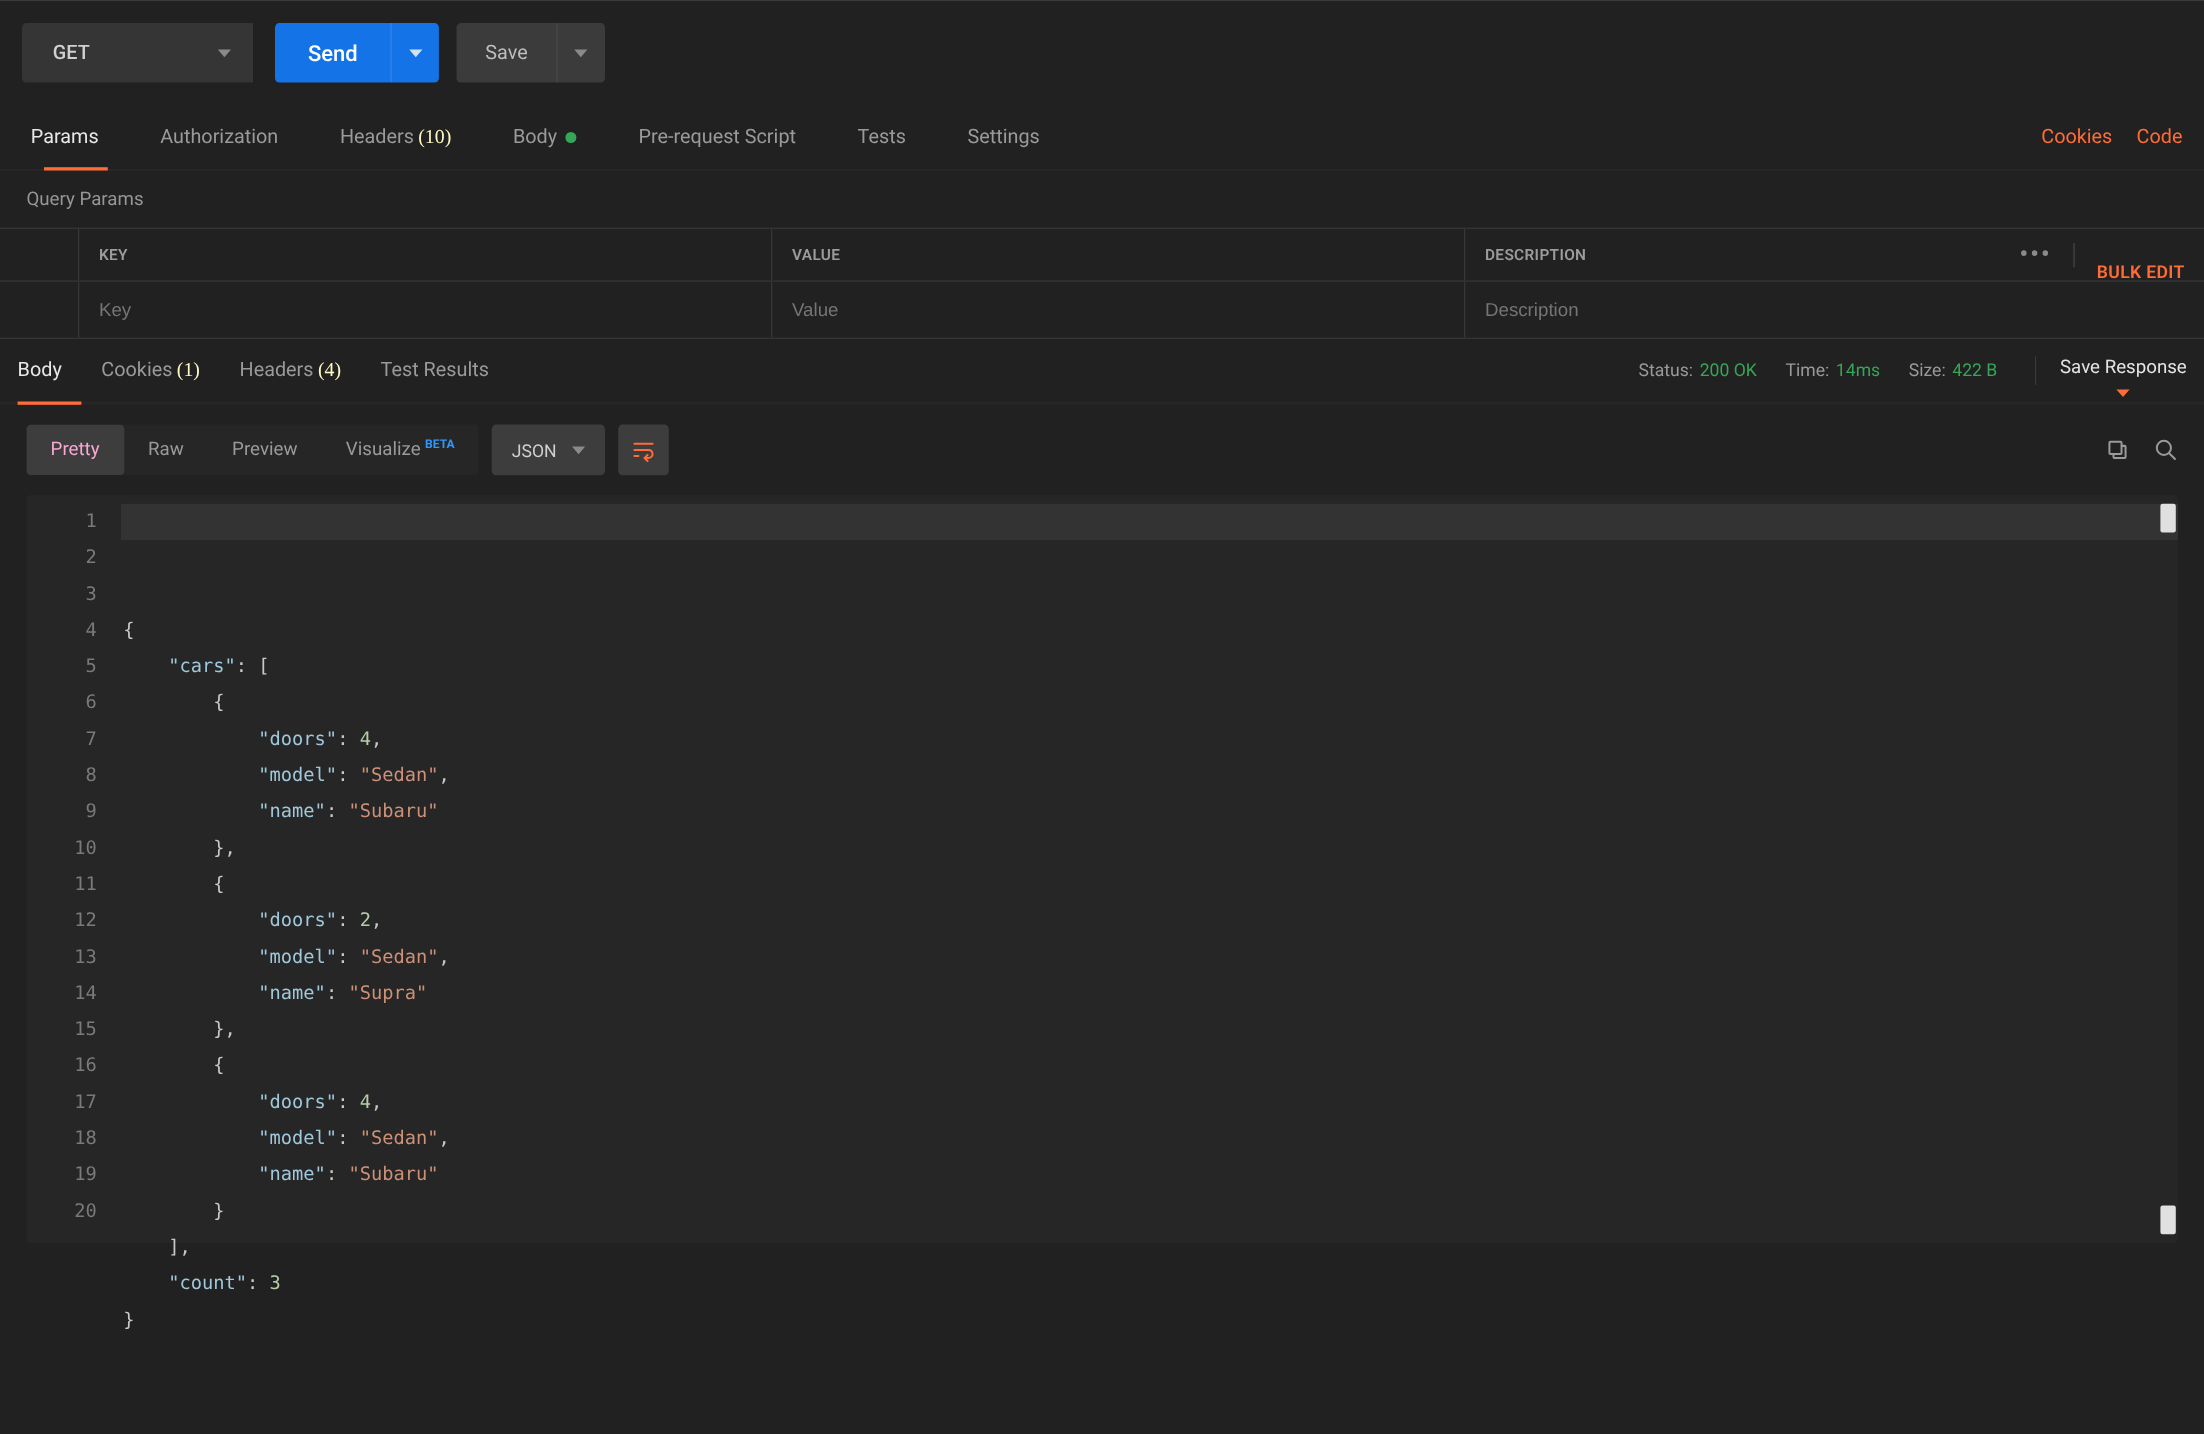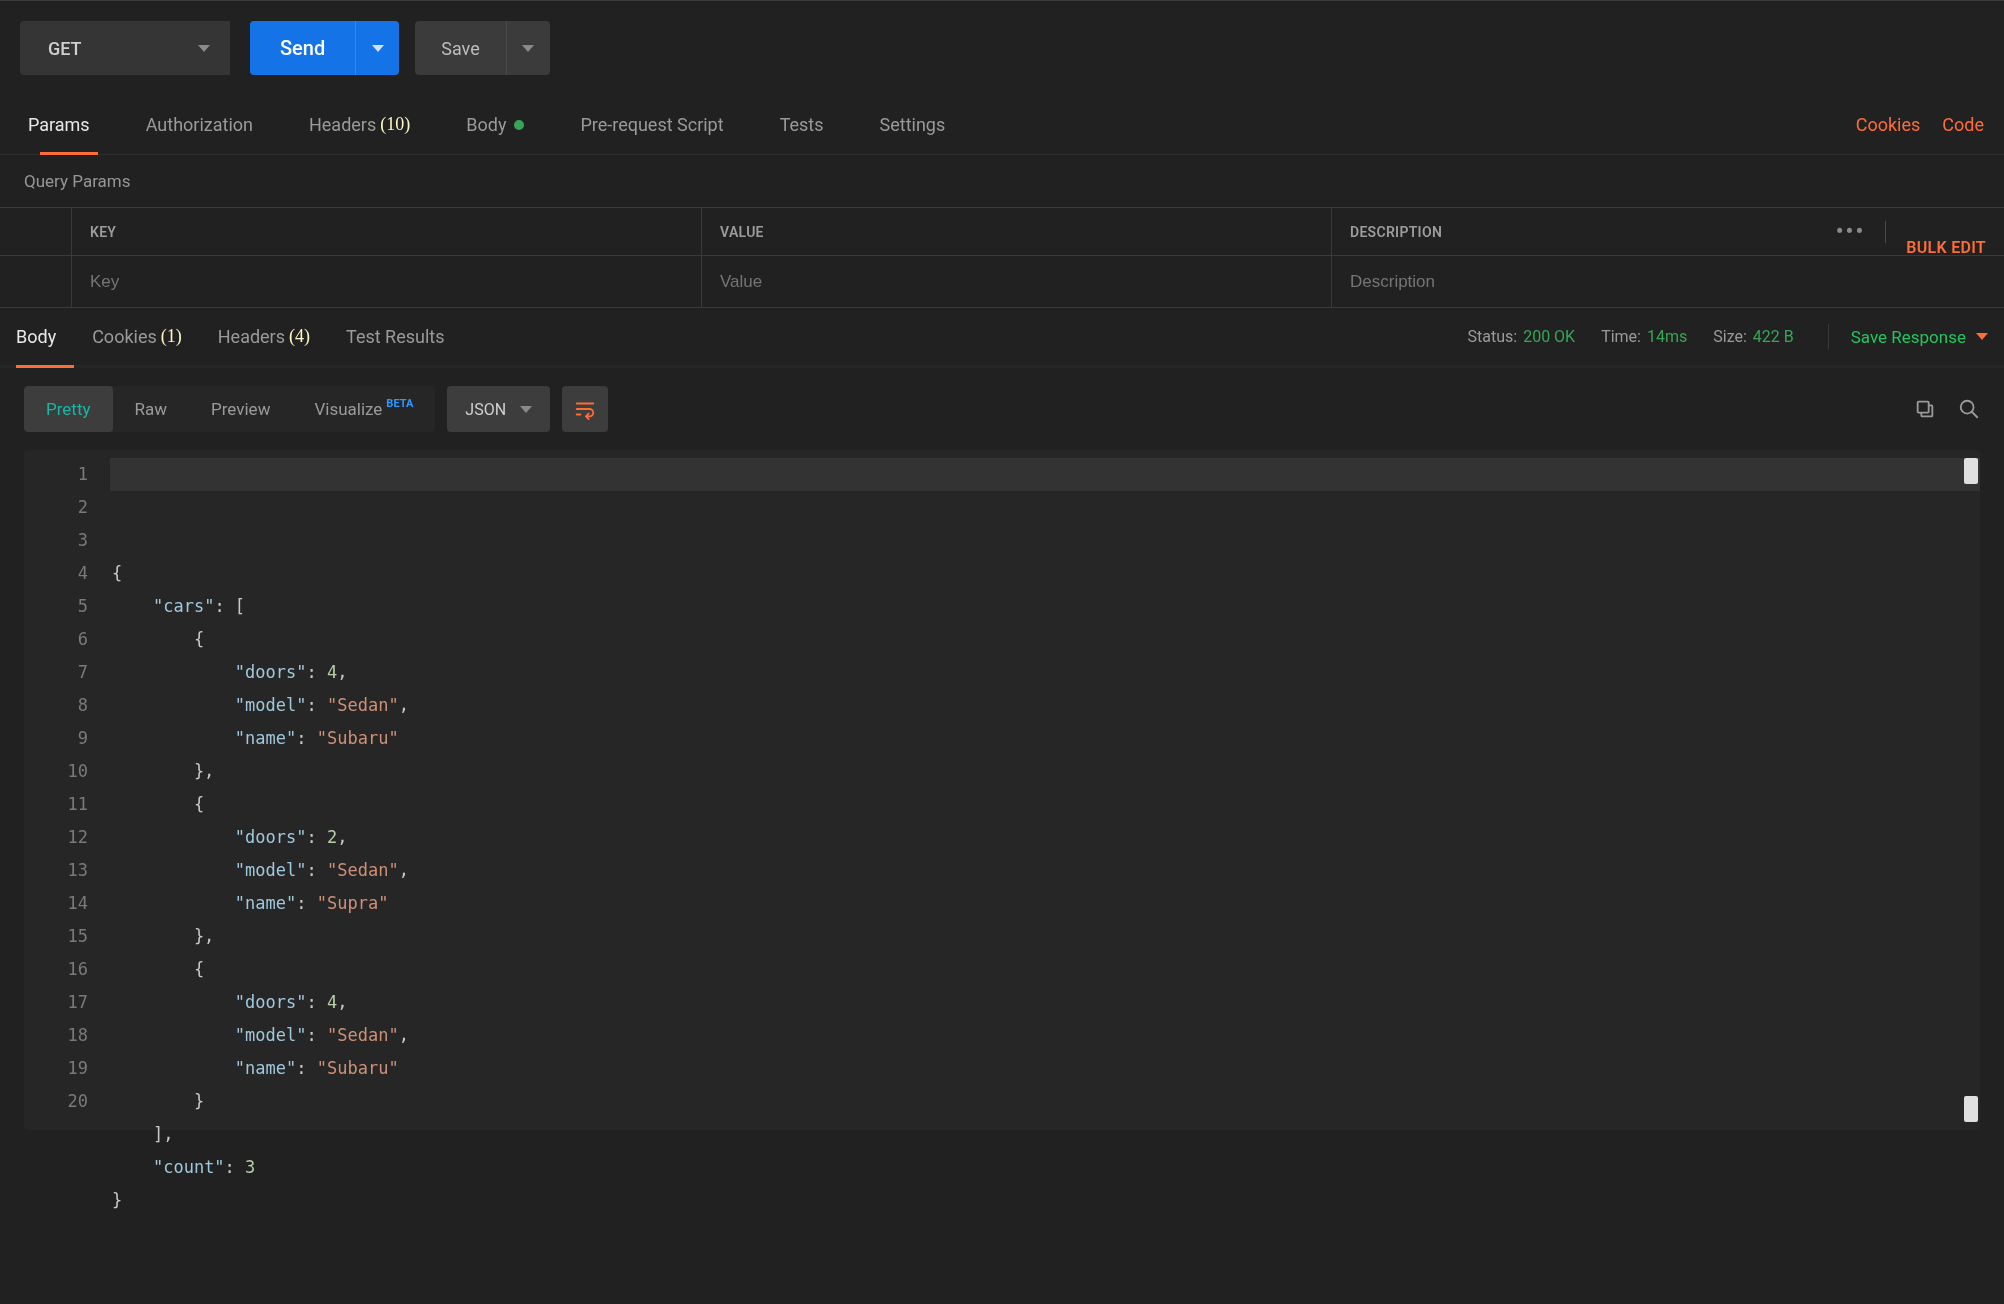--- a/index.html
+++ b/index.html
@@ -219,24 +219,25 @@
   }
   .resp-bar .meta {
     margin-left:auto;
     display:flex; gap:26px; align-items:center;
     font-size:16px;
   }
   .meta .label { color:#9a9a9a; }
   .meta .value { color:#37a557; margin-left:6px; }
   .save-resp {
     display:flex; align-items:center; gap:10px;
-    color:#22c55e; font-size:17px; cursor:pointer;
+    color:#e5e5e5; font-size:17px; cursor:pointer;
     padding-left:22px; margin-left:8px;
     border-left:1px solid #3a3a3a;
     height:26px;
+    flex-direction:column;
   }
   .chevron-down.orange { border-top-color:#ff6c37; }
 
   
   .resp-controls {
     display:flex; align-items:center; gap:12px;
     padding: 18px 24px;
   }
   .seg-group {
     display:flex;
@@ -246,21 +247,21 @@
     height:46px;
   }
   .seg {
     padding: 0 22px;
     display:flex; align-items:center;
     color:#9a9a9a; font-size:17px;
     cursor:pointer;
   }
   .seg.active {
     background:#3d3d3d;
-    color:#14b8a6;
+    color:#f9a8d4;
     border-radius:4px;
   }
   .beta-badge {
     color:#2d98ff; font-size:11px; font-weight:bold;
     margin-left:4px; position:relative; top:-6px;
   }
   .format-select {
     display:flex; align-items:center; gap:14px;
     background:#3d3d3d; height:46px; padding:0 18px;
     border-radius:4px; color:#d0d0d0; font-size:16px;

